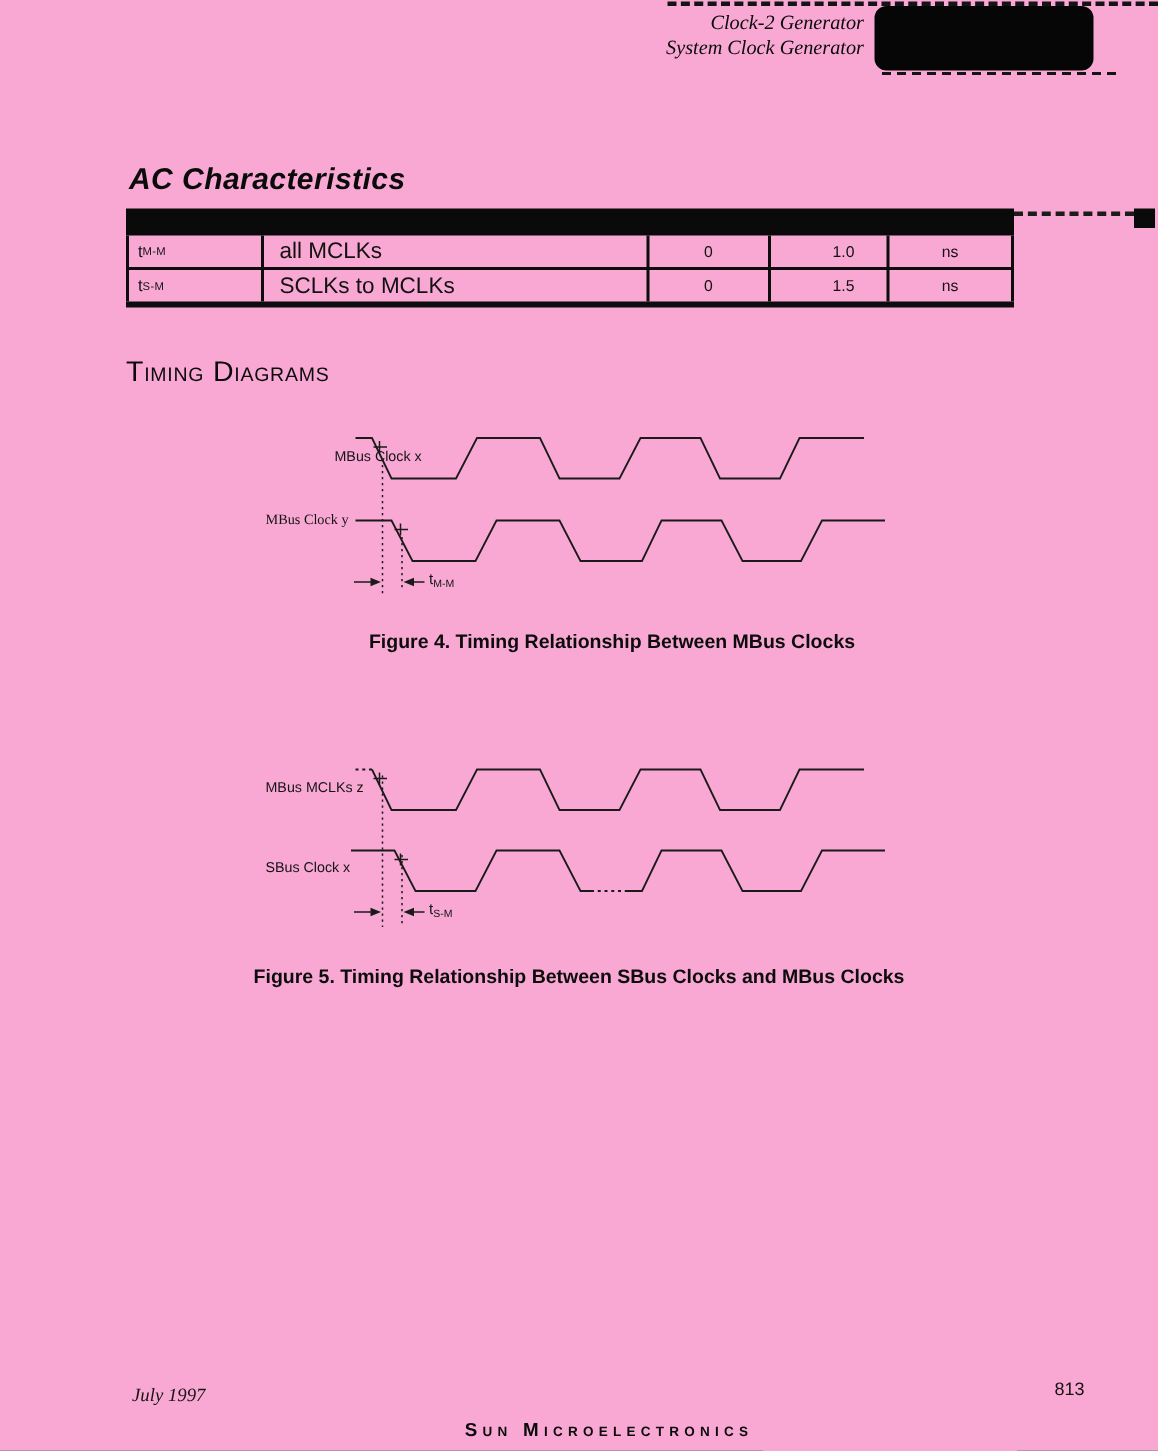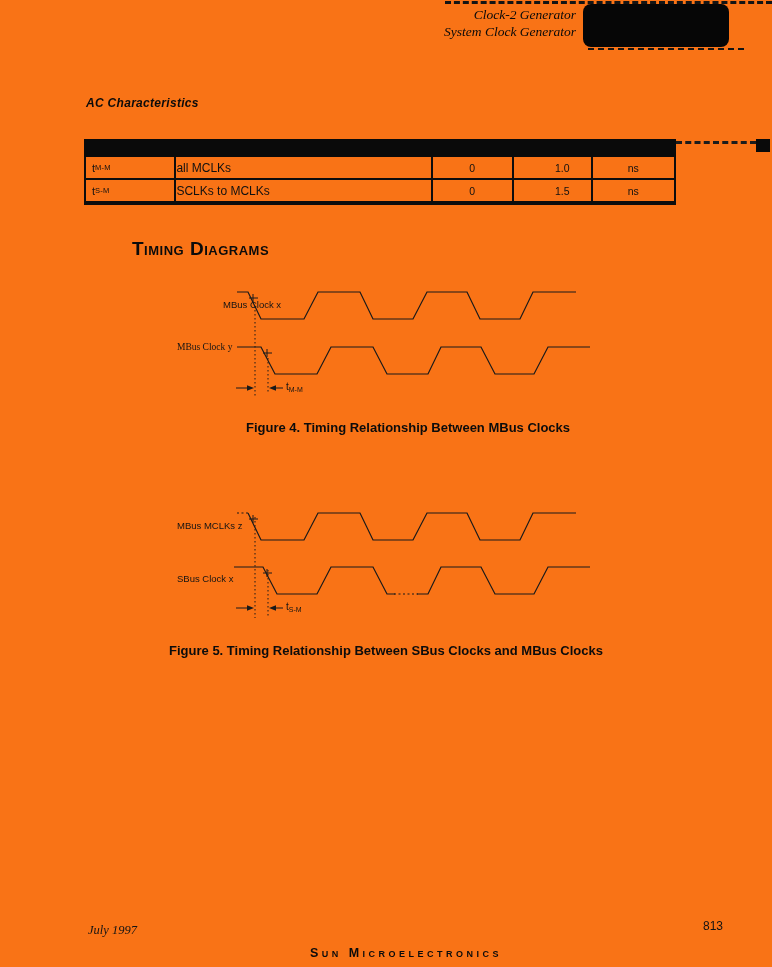--- a/index.html
+++ b/index.html
@@ -1,17 +1,17 @@
 <!DOCTYPE html>
 <html><head>
 <meta charset="utf-8">
 <style>
   html,body{margin:0;padding:0;background:#888;}
   .page{
-    position:relative;width:772px;height:967px;background:#f97316;
+    position:relative;width:772px;height:967px;background:#f9a8d4;
     font-family:"Liberation Sans",sans-serif;color:#111;overflow:hidden;
     margin:0 auto;
   }
 
   
   .doc-title{
     position:absolute;top:6px;right:196px;text-align:right;
     font-family:"Liberation Serif",serif;font-style:italic;font-size:13.5px;
     line-height:17px;color:#0a0a0a;
   }
@@ -23,47 +23,47 @@
     position:absolute;left:445px;top:1px;width:327px;height:0;
     border-top:3px dashed #141414;
   }
   .header-dash-bottom{
     position:absolute;left:588px;top:48px;width:156px;height:0;
     border-top:2px dashed #141414;
   }
 
   
   .ac-heading{
-    position:absolute;left:86px;top:96px;
-    font-size:12px;font-weight:bold;font-style:italic;letter-spacing:.3px;color:#0b0b0b;
+    position:absolute;left:86px;top:109px;
+    font-size:20px;font-weight:bold;font-style:italic;letter-spacing:.3px;color:#0b0b0b;
   }
   .ac-table{position:absolute;left:84px;top:139px;width:592px;}
   .ac-table .bar{height:18px;background:#0a0a0a;}
   .ac-row{display:flex;border-left:2px solid #0d0d0d;border-right:2px solid #0d0d0d;}
   .ac-row.sep{border-bottom:2px solid #0d0d0d;}
   .ac-cell{box-sizing:border-box;border-right:2px solid #0d0d0d;display:flex;align-items:center;}
   .ac-cell:last-child{border-right:none;border-radius:10px;}
   .c-sym{width:91px;padding-left:6px;font-size:11px;}
-  .c-desc{width:258px;font-size:12px;}
+  .c-desc{width:258px;padding-left:10px;font-size:15px;}
   .c-min{width:82px;justify-content:center;font-size:10.5px;}
   .c-max{width:79px;justify-content:center;font-size:10.5px;padding-left:20px;}
   .c-unit{width:82px;justify-content:center;font-size:10.5px;}
   .ac-row{height:21px;}
   .ac-bottom{height:4px;background:#0d0d0d;}
   sub.sym{font-size:7.5px;vertical-align:-2px;letter-spacing:.2px;}
   .bar-dashes{
     position:absolute;left:676px;top:141px;width:80px;height:0;
     border-top:3px dashed #1c1c1c;
   }
   .bar-blob{position:absolute;left:756px;top:139px;width:14px;height:13px;background:#0a0a0a;}
 
   
   .td-heading{
     position:absolute;left:84px;top:238px;
-    font-variant:small-caps;font-weight:bold;font-size:19px;letter-spacing:.5px;color:#0b0b0b;margin-left:48px;
+    font-variant:small-caps;font-weight:normal;font-size:19px;letter-spacing:.5px;color:#0b0b0b;
   }
   .sig-label{
     position:absolute;font-size:9.5px;color:#141414;white-space:nowrap;
   }
   .t-label{
     position:absolute;font-size:10px;color:#141414;white-space:nowrap;
   }
   .t-label sub{font-size:7px;vertical-align:-2px;}
   .fig-caption{
     position:absolute;left:0;right:0;text-align:center;

